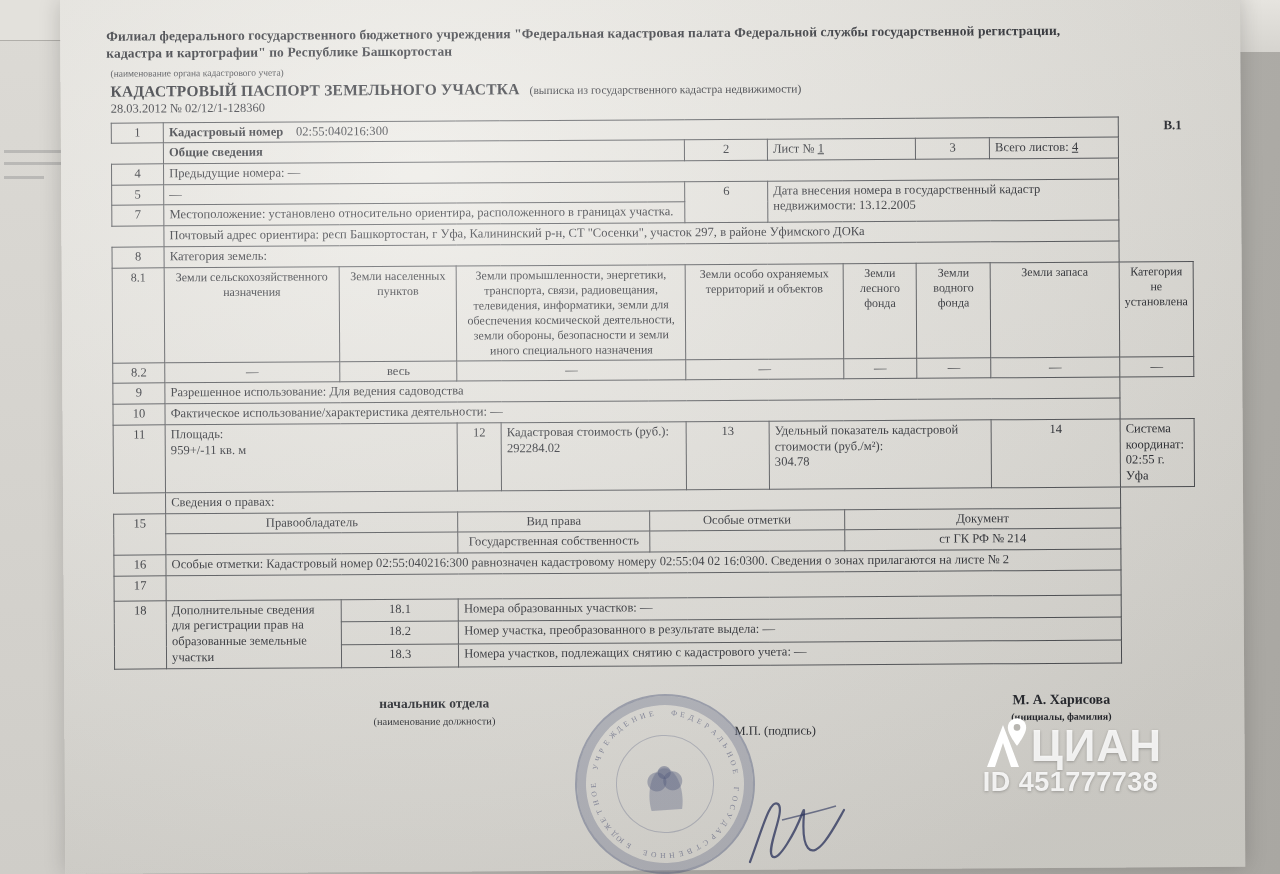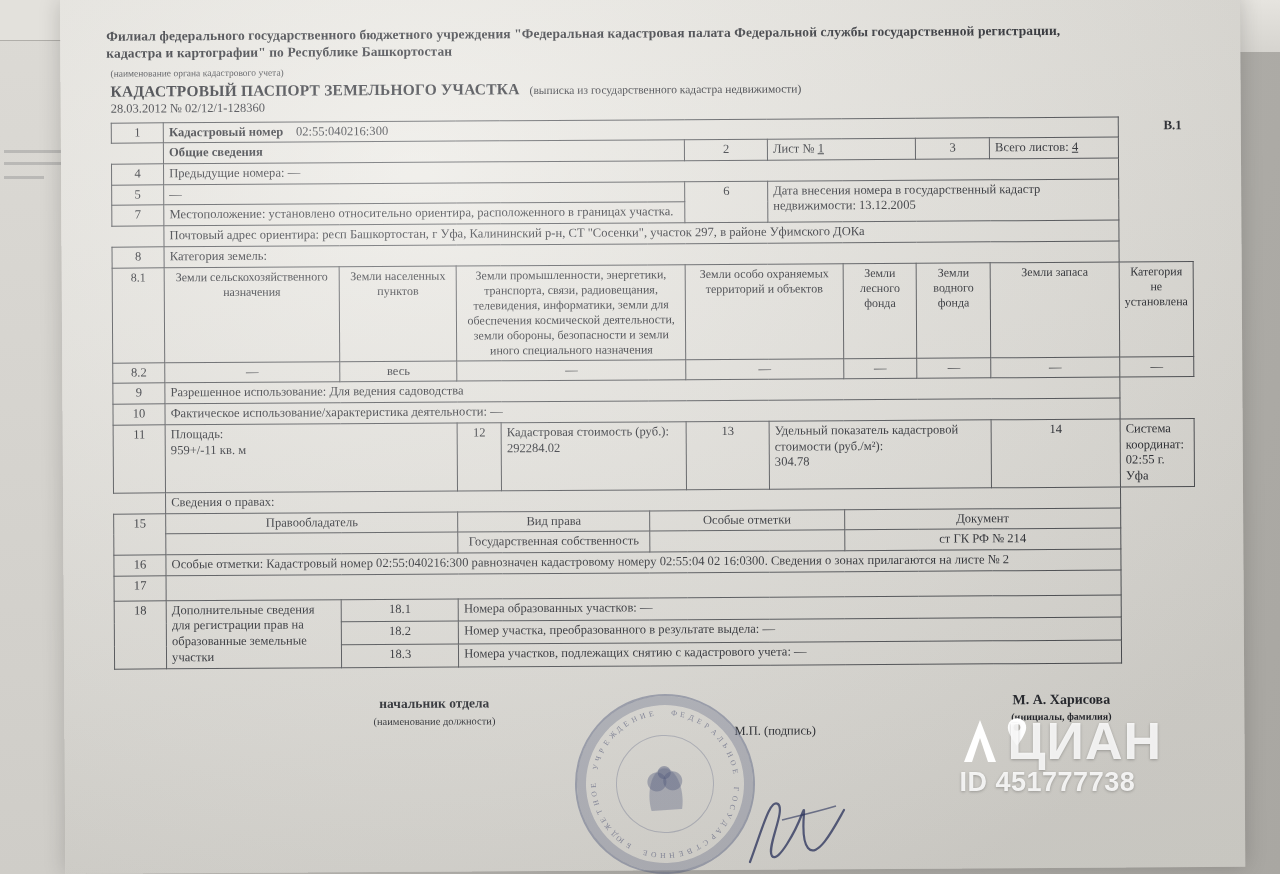--- a/index.html
+++ b/index.html
@@ -235,21 +235,21 @@
     bottom: 76px;
     color: rgba(255,255,255,.85);
     text-shadow: 0 1px 3px rgba(0,0,0,.25);
     font-family: "Liberation Sans", sans-serif;
     text-align: left;
   }
   .wm .row1 {
     display: flex;
     align-items: center;
     gap: 8px;
-    font-size: 52px;
+    font-size: 44px;
     font-weight: bold;
     letter-spacing: 1px;
   }
   .wm .row2 {
     font-size: 27px;
     font-weight: bold;
     letter-spacing: .5px;
     margin-top: -4px;
   }
   .pin {

